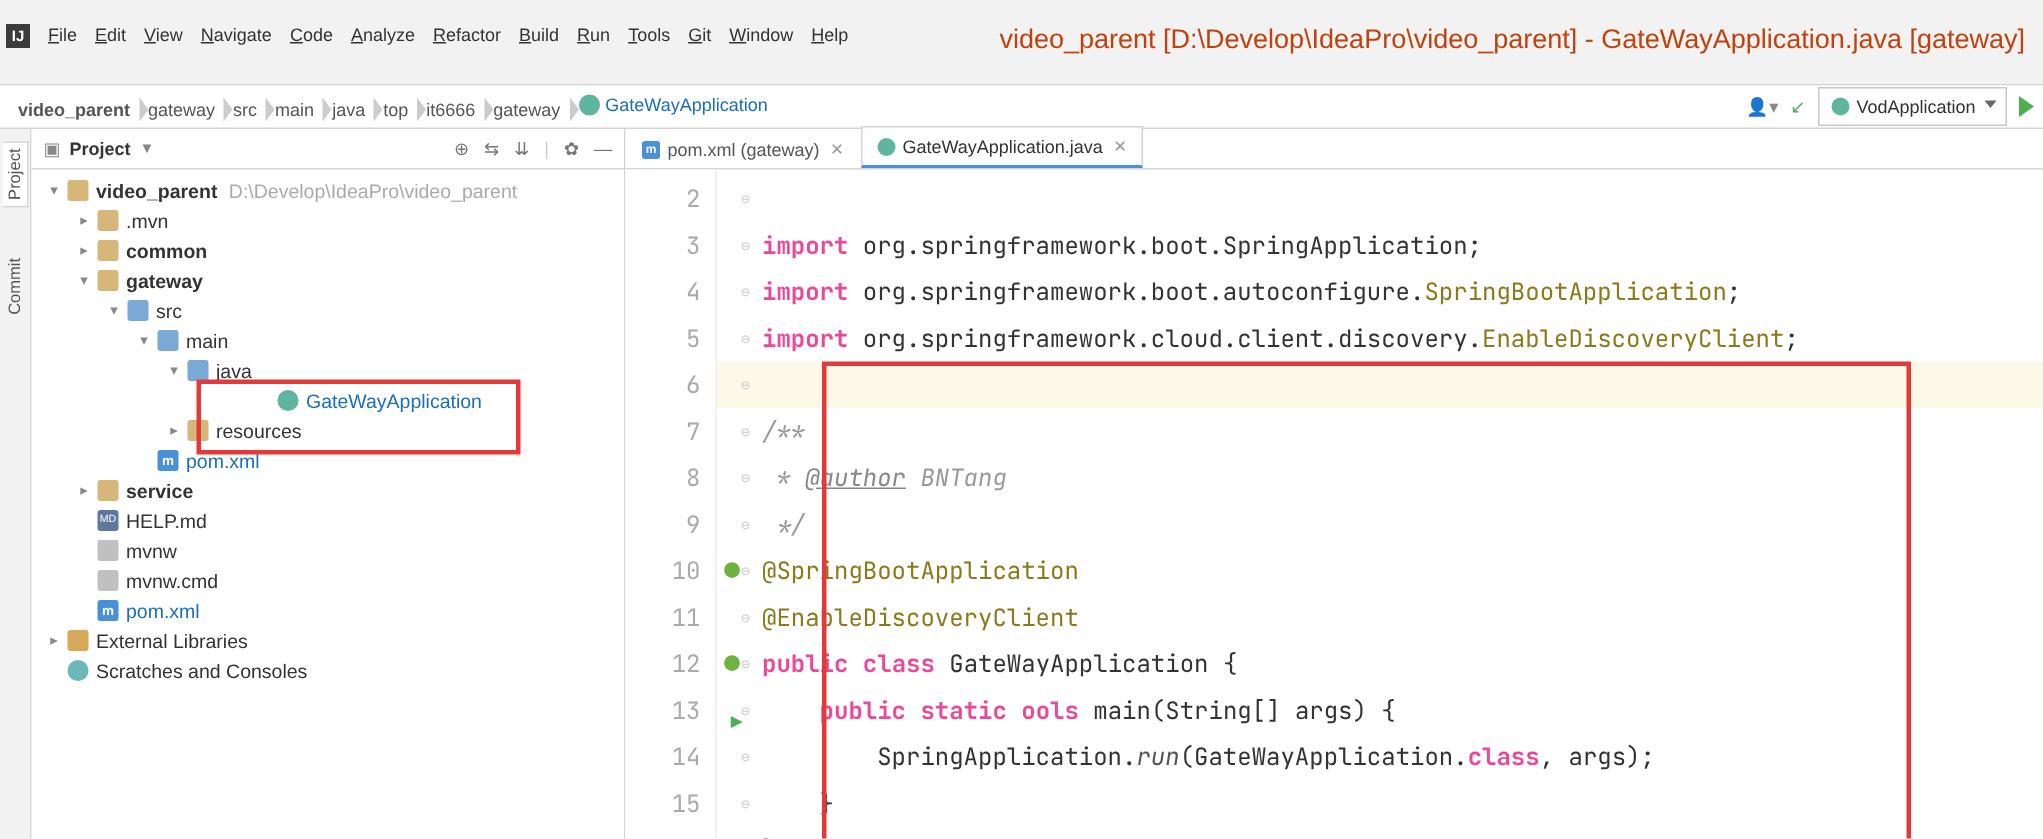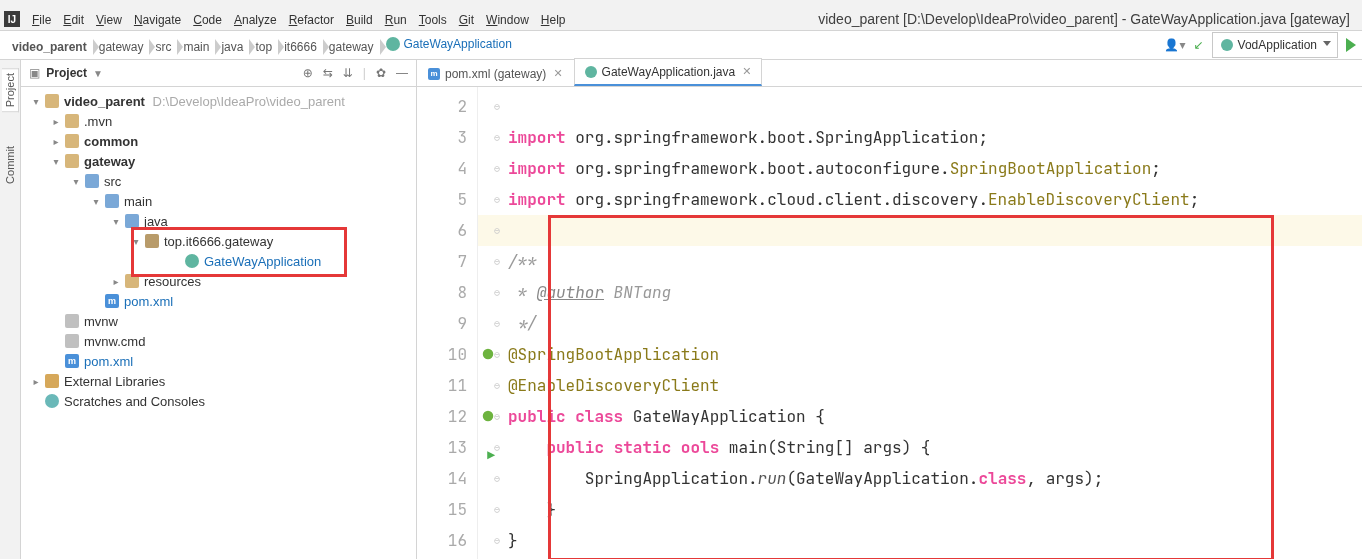--- a/index.html
+++ b/index.html
@@ -1,20 +1,20 @@
 <!DOCTYPE html>
 <html><head>
 <meta charset="utf-8">
 <style>
 html,body{margin:0;padding:0;font-family:"Segoe UI",Arial,sans-serif;font-size:12px;color:#333;background:#f2f2f2;overflow:hidden;width:1362px;height:559px}
-.menubar{display:flex;align-items:flex-end;height:24px;background:#f2f2f2;border-bottom:1px solid #d4d4d4;padding:3px 4px;gap:2px}
+.menubar{display:flex;align-items:flex-start;height:24px;background:#f2f2f2;border-bottom:1px solid #d4d4d4;padding:16px 4px;gap:2px}
 .app-logo{width:16px;height:16px;background:#3b3b3b;display:inline-flex;align-items:center;justify-content:center;color:#fff;font-weight:bold;font-size:10px;margin-right:4px}
 .menu-item{padding:2px 6px;cursor:default}
 .menu-item u{text-decoration:underline}
-.title-path{margin-left:auto;color:#404040;font-size:14px;padding-right:8px}
+.title-path{margin-left:auto;color:#c2410c;font-size:18px;padding-right:8px}
 .navbar{display:flex;align-items:center;height:28px;background:#fff;border-bottom:1px solid #d4d4d4;padding:0 6px;gap:2px}
 .crumb{display:inline-flex;align-items:center;padding:0 6px;height:22px;color:#555;position:relative}
 .crumb:after{content:"";position:absolute;right:-6px;top:3px;width:0;height:0;border-top:8px solid transparent;border-bottom:8px solid transparent;border-left:6px solid #ccc}
 .crumb.last:after{display:none}
 .crumb-ico{width:14px;height:14px;border-radius:50%;margin-right:4px;display:inline-block}
 .nav-right{margin-left:auto;display:flex;align-items:center;gap:8px}
 .run-select{border:1px solid #c8c8c8;background:#fff;padding:2px 20px 2px 8px;height:20px;display:inline-flex;align-items:center;position:relative}
 .run-select:after{content:"";position:absolute;right:6px;top:8px;border-left:4px solid transparent;border-right:4px solid transparent;border-top:5px solid #666}
 .play-icon{width:0;height:0;border-top:7px solid transparent;border-bottom:7px solid transparent;border-left:10px solid #4caf50}
 .body{display:flex;height:calc(100% - 52px)}
@@ -141,39 +141,44 @@
       <div class="tree-row" style="padding-left:68px">
           <span class="tw exp"></span>
           <span class="ico ico-folder-blue"></span>
           <span>main</span>
         </div>
       <div class="tree-row" style="padding-left:88px">
           <span class="tw exp"></span>
           <span class="ico ico-folder-blue"></span>
           <span>java</span>
         </div>
-      <div class="tree-row" style="padding-left:108px">
-          <span class="tw exp"></span>
-          <span class="ico ico-pkg"></span>
-          <span>top.it6666.gateway</span>
-        </div>
       <div class="tree-row" style="padding-left:148px">
           <span class="tw none"></span>
           <span class="ico ico-class"></span>
           <span class="link">GateWayApplication</span>
         </div>
       <div class="tree-row" style="padding-left:88px">
           <span class="tw col"></span>
           <span class="ico ico-folder"></span>
           <span>resources</span>
         </div>
       <div class="tree-row" style="padding-left:68px">
           <span class="tw none"></span>
           <span class="ico ico-m">m</span>
           <span class="link">pom.xml</span>
+        </div>
+      <div class="tree-row" style="padding-left:28px">
+          <span class="tw col"></span>
+          <span class="ico ico-folder"></span>
+          <span class="bold">service</span>
+        </div>
+      <div class="tree-row" style="padding-left:28px">
+          <span class="tw none"></span>
+          <span class="ico ico-md">MD</span>
+          <span>HELP.md</span>
         </div>
       <div class="tree-row" style="padding-left:28px">
           <span class="tw none"></span>
           <span class="ico ico-txt"></span>
           <span>mvnw</span>
         </div>
       <div class="tree-row" style="padding-left:28px">
           <span class="tw none"></span>
           <span class="ico ico-txt"></span>
           <span>mvnw.cmd</span>

